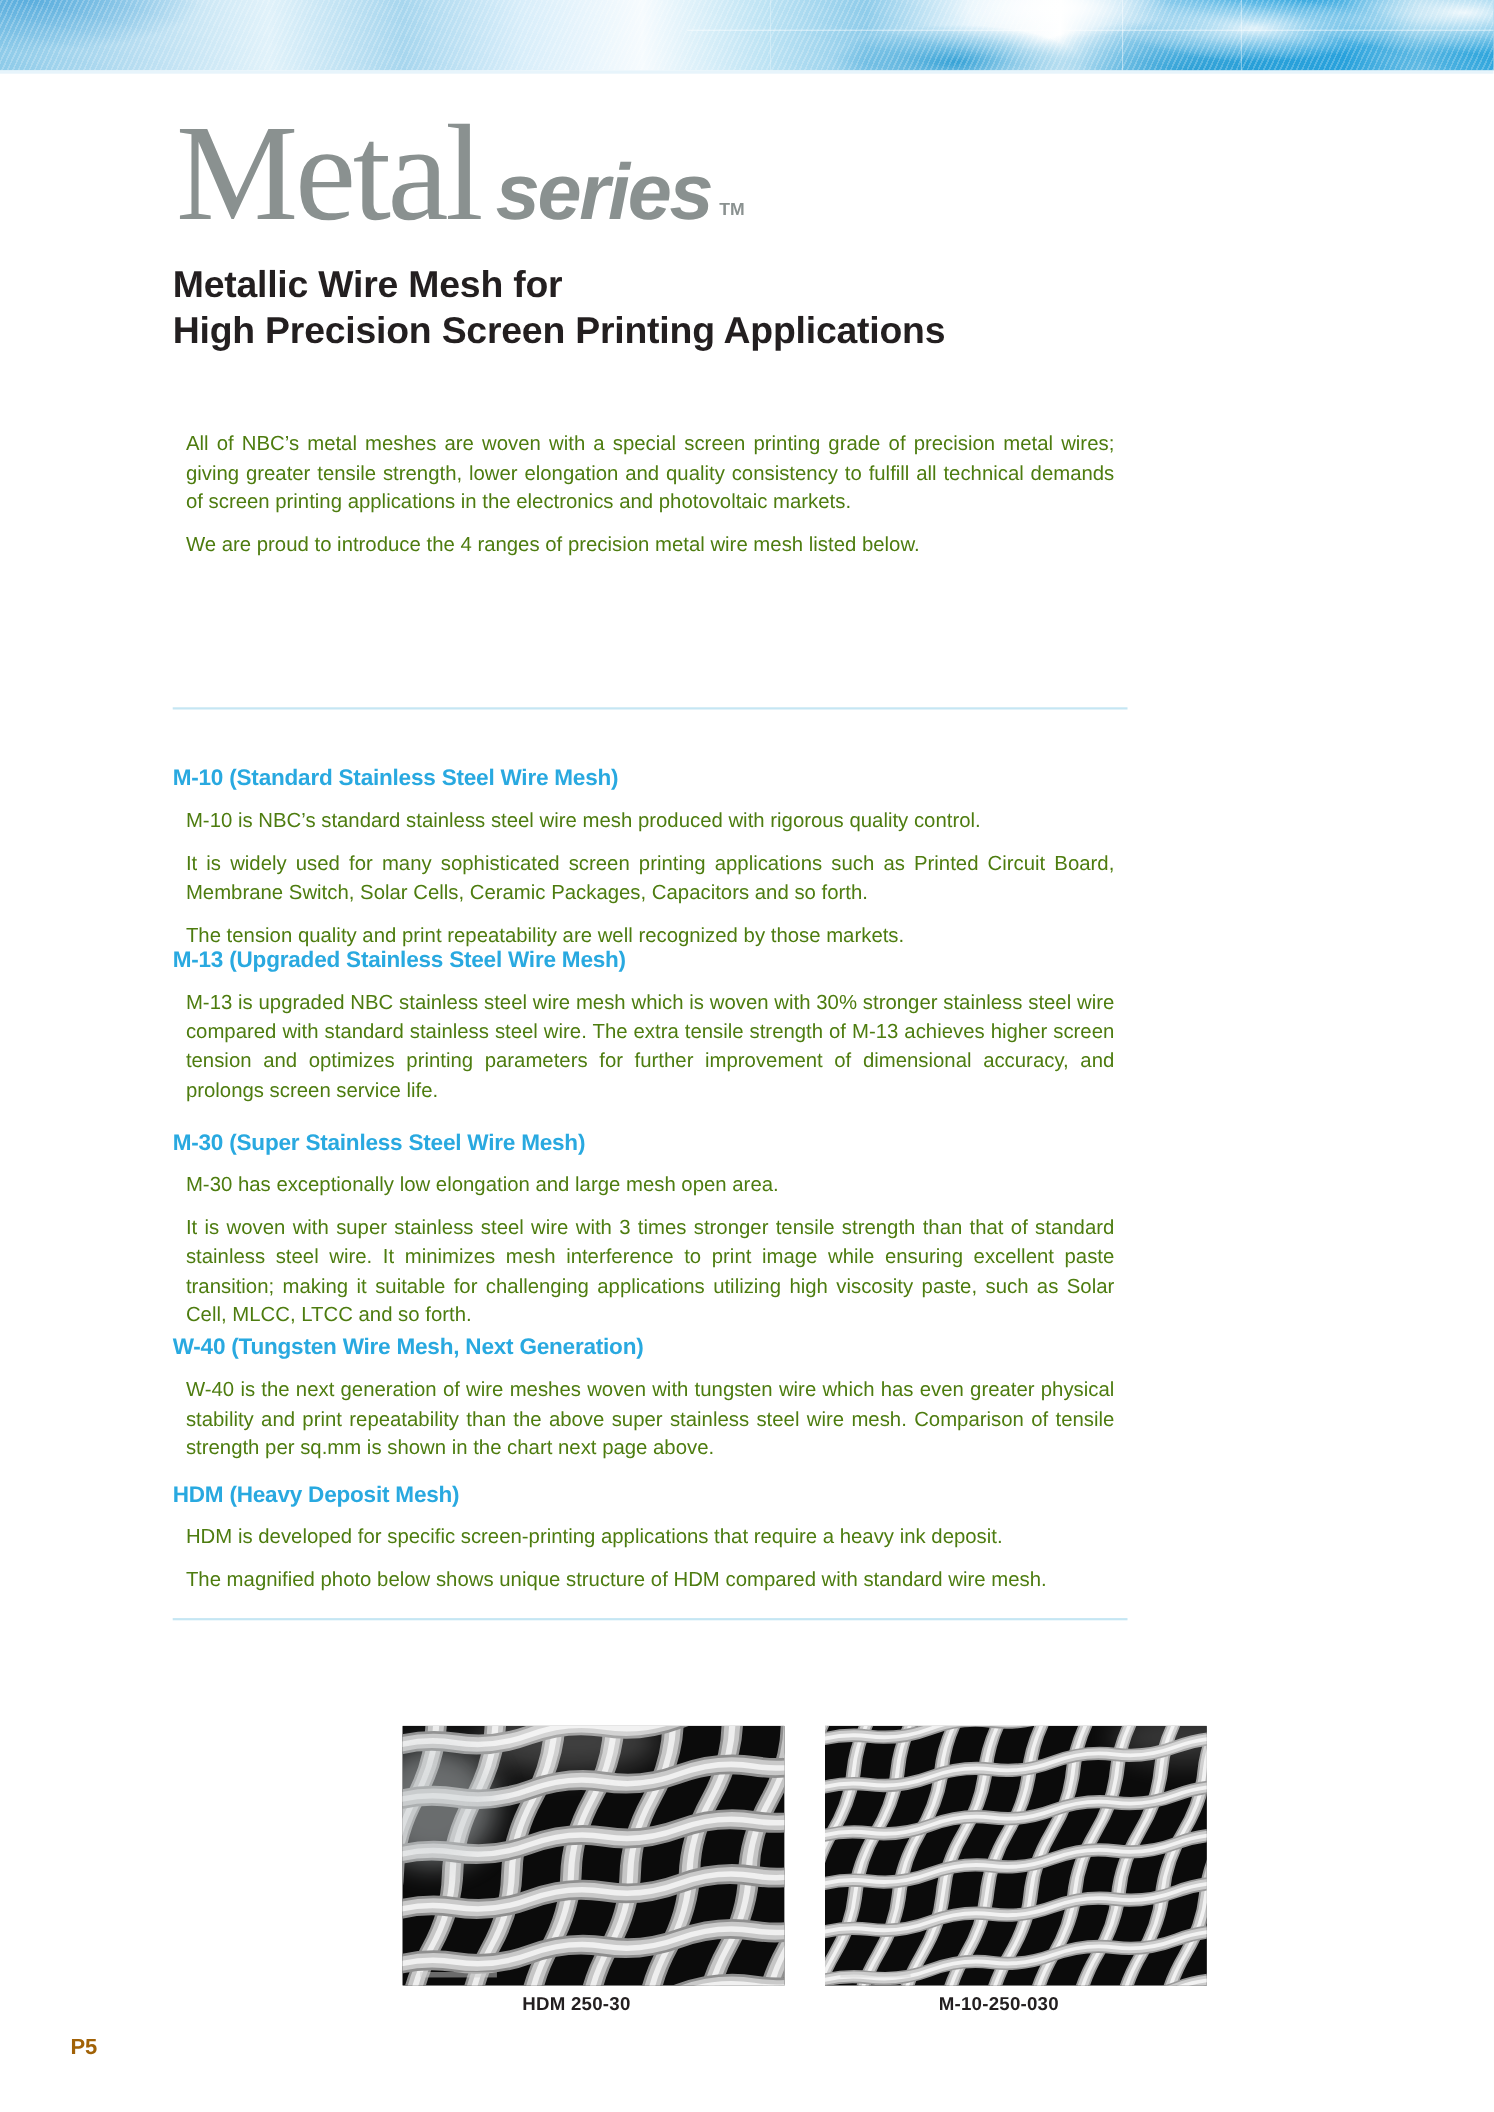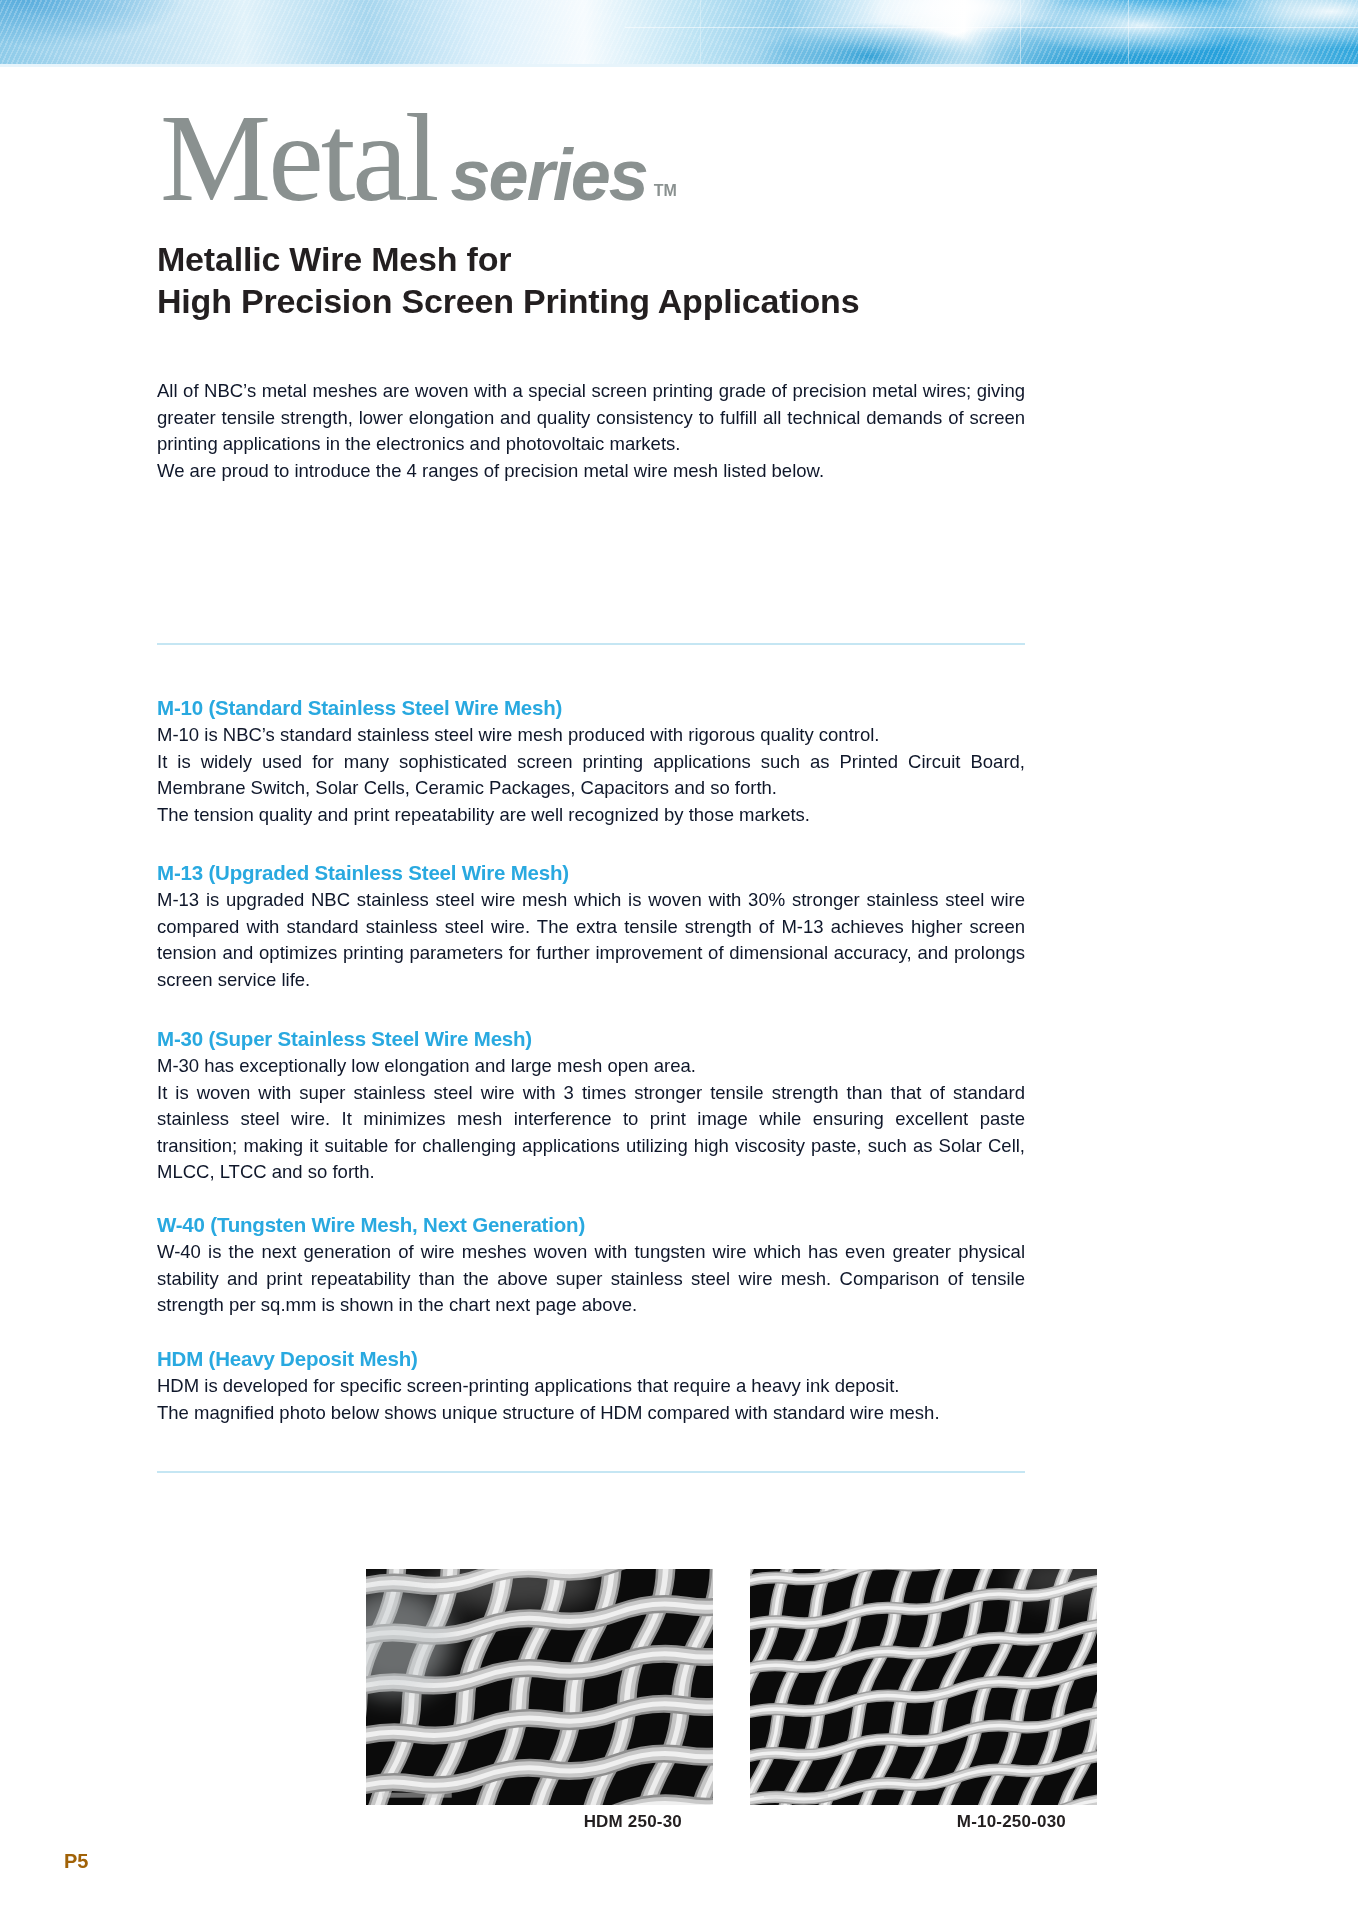--- a/index.html
+++ b/index.html
@@ -33,29 +33,29 @@
   .logo-sub{font-family:"Liberation Sans",sans-serif;font-size:72px;font-weight:bold;font-style:italic;letter-spacing:-2px;margin-left:14px;text-align:right;}
   .logo-tm{font-size:16px;font-weight:bold;margin-left:7px;position:relative;top:-4px;}
   
   .doc-title{
     position:absolute;left:157px;top:238px;margin:0;width:1000px;
     font-size:34px;line-height:42px;font-weight:bold;color:#231f20;letter-spacing:-.2px;
   }
   
   .textcol{position:absolute;left:157px;width:868px;}
   .intro{top:378px;}
-  .textcol p{margin:0;font-size:18.5px;line-height:26.6px;text-align:justify;color:#0f172a;}
+  .textcol p{margin:12px;font-size:18.5px;line-height:26.6px;text-align:justify;color:#4d7c0f;}
   .divider{position:absolute;left:157px;width:868px;height:0;border-top:2px solid #c5e6f3;}
   .div1{top:643px;} .div2{top:1471px;}
   .section h2{
     margin:0 0 1px 0;font-size:20.5px;line-height:26px;font-weight:bold;color:#29a9e0;letter-spacing:-.2px;
   }
   .sec0{top:695px;} .sec1{top:860px;} .sec2{top:1026px;} .sec3{top:1212px;} .sec4{top:1346px;}
   
-  .figure{position:absolute;width:316px;text-align:right;}
+  .figure{position:absolute;width:316px;text-align:center;}
   .fig-left{left:366px;top:1569px;}
   .fig-right{left:750px;top:1569px;}
   .photo{width:347px;height:236px;display:block;background:#0b0b0b;}
   .figure figcaption{margin-top:7px;font-size:17px;font-weight:bold;color:#231f20;letter-spacing:.2px;}
   
   .page-number{position:absolute;left:64px;top:1850px;font-size:20px;font-weight:bold;color:#a16207;}
 </style>
 </head>
 <body>
 

